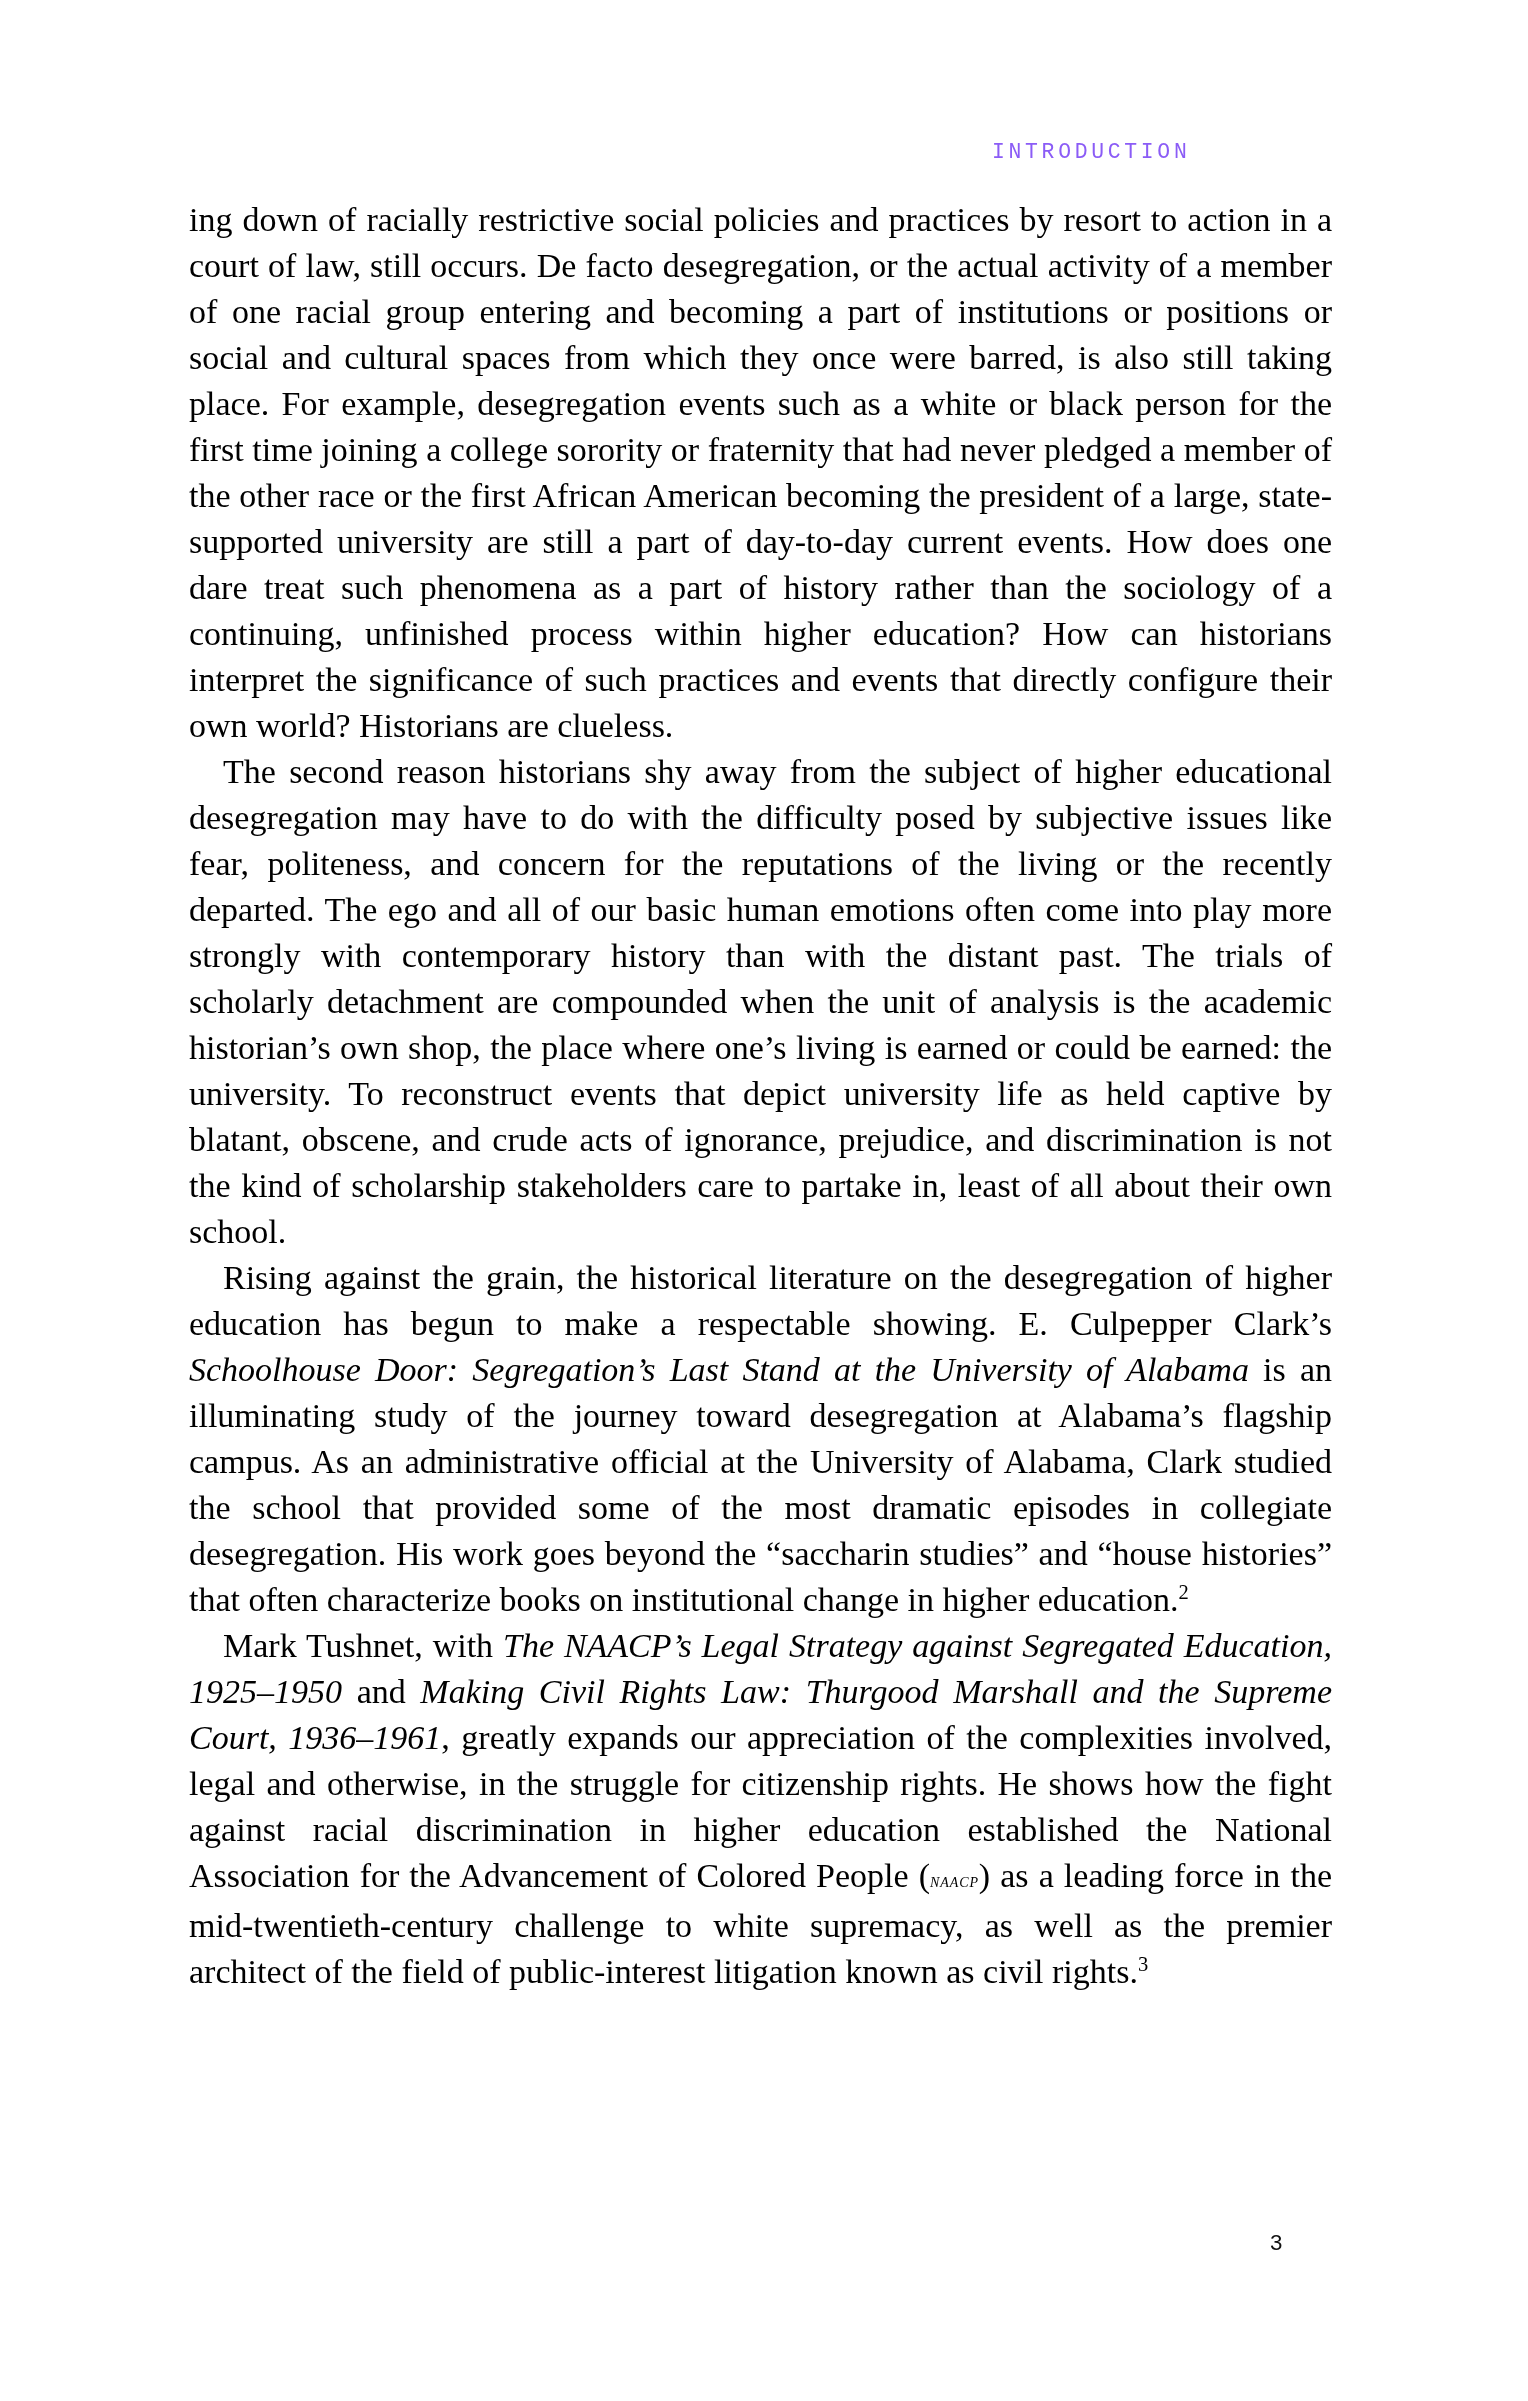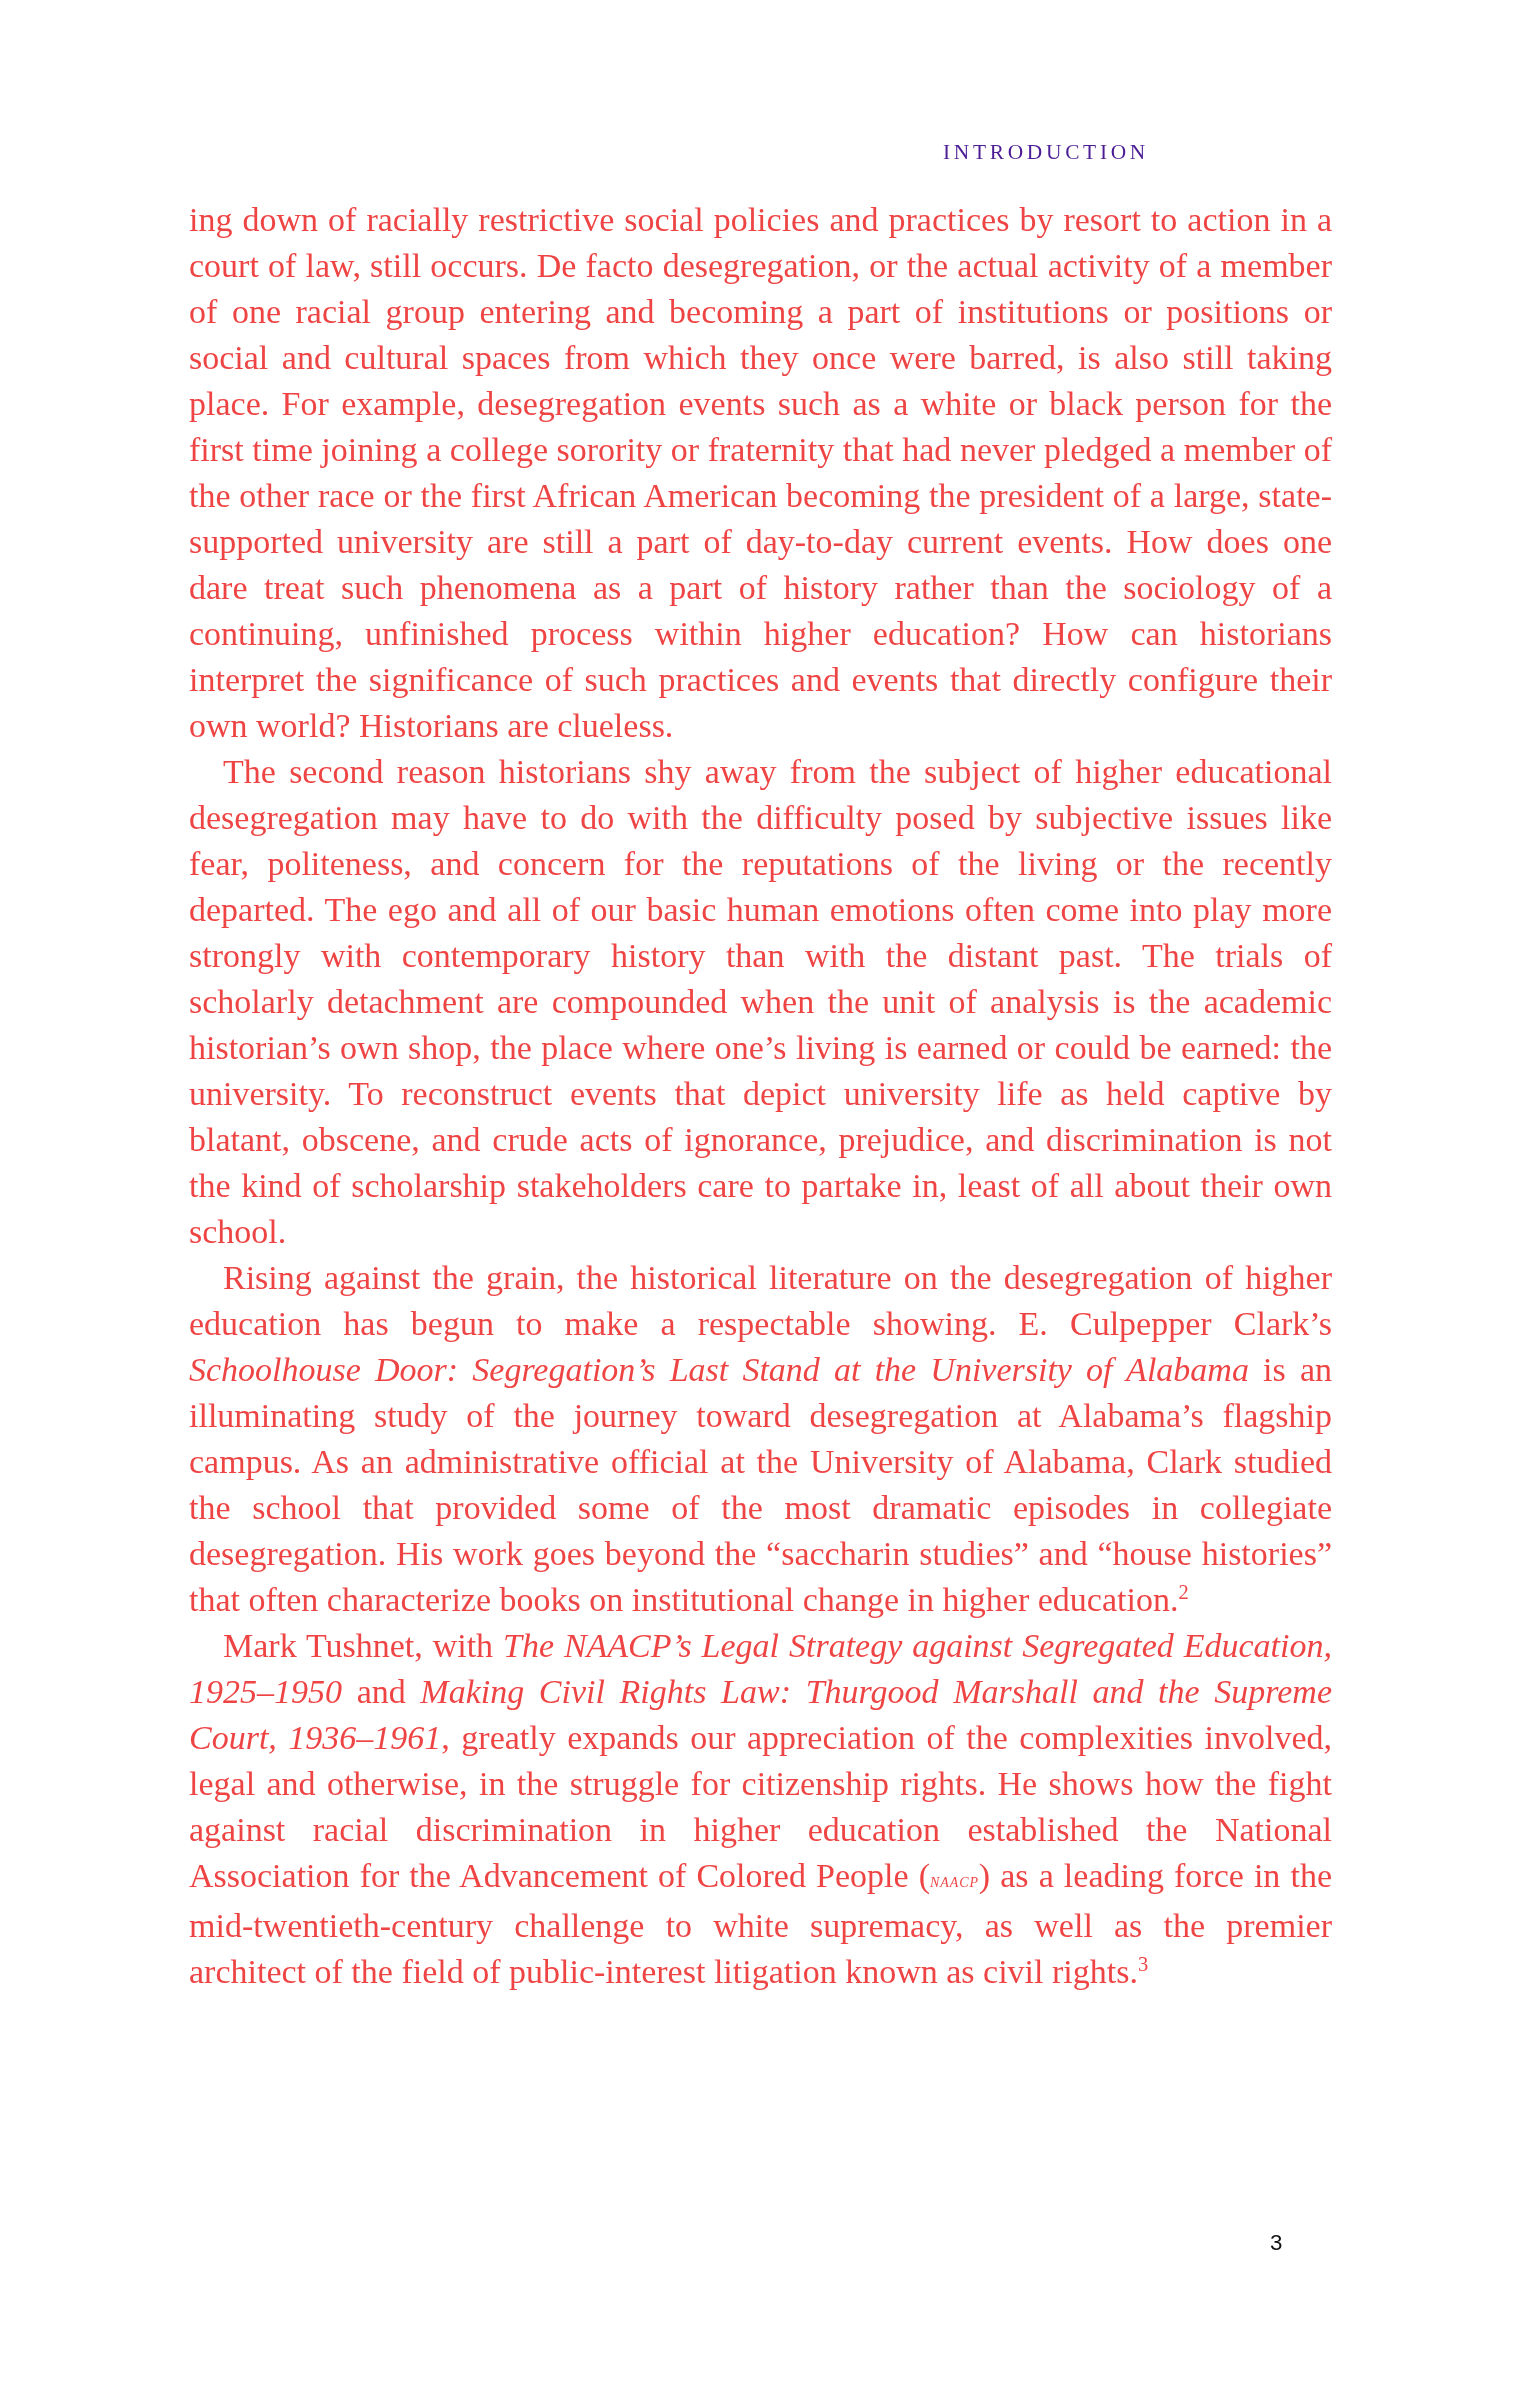--- a/index.html
+++ b/index.html
@@ -1,25 +1,25 @@
 <!DOCTYPE html>
 <html style="font-size:15px"><head>
 <meta charset="utf-8">
 <style>
   html, body { margin: 0; padding: 0; background: #ffffff; }
   body { width: 1529px; height: 2401px; position: relative; overflow: hidden; color: #111; }
   .running-head {
-    position: absolute; left: 943px; top: 140px;
-    font-family: Liberation Serif, serif; font-size: 21.4px; letter-spacing: 3.7px;
-    color: #4c1d95;
+    position: absolute; left: 992px; top: 140px;
+    font-family: Liberation Mono, monospace; font-size: 21.4px; letter-spacing: 3.7px;
+    color: #8b5cf6;
   }
   .body-text {
     position: absolute; left: 189px; top: 197px; width: 1143px;
     font-family: "Liberation Serif", serif; font-size: 34px; line-height: 46px;
-    text-align: justify; color: #ef4444;
+    text-align: justify; color: #000000;
   }
   .body-text p { margin: 0; text-indent: 0; }
   .body-text p.indent { text-indent: 34px; }
   .body-text em { }
   .sc { font-variant: small-caps; text-transform: lowercase; font-size: 20px; letter-spacing: 0.9px; font-style: italic; }
   sup { font-size: 20.5px; line-height: 0; vertical-align: super; }
   .folio {
     position: absolute; left: 1270px; top: 2230px;
     font-family: "Liberation Sans", sans-serif; font-size: 22.3px; color: #111;
   }

